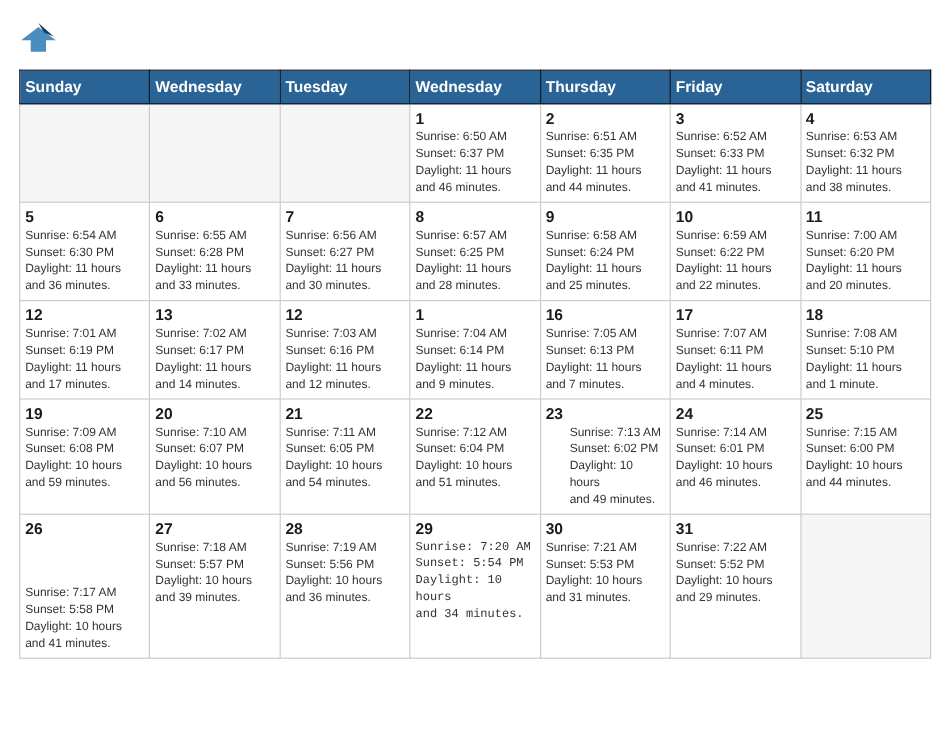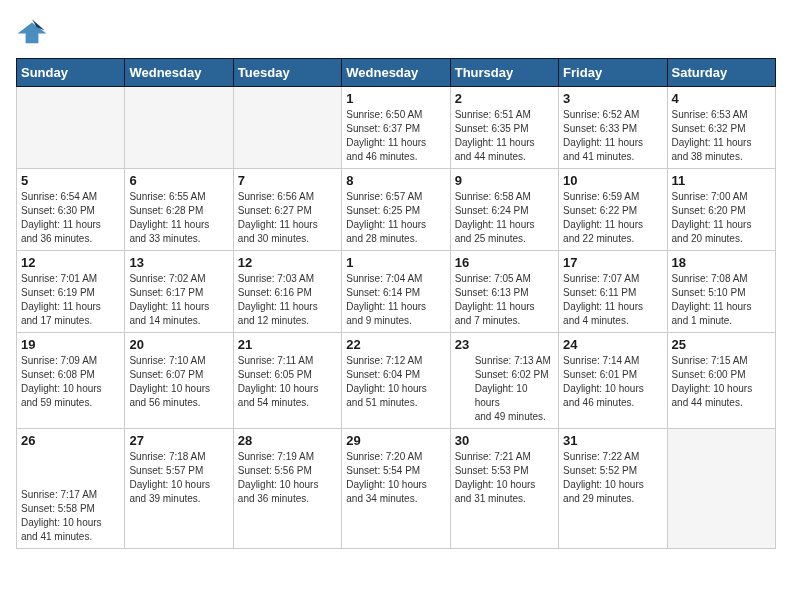--- a/index.html
+++ b/index.html
@@ -327,21 +327,21 @@
         </td>
         <td>
           <span class="day-num">28</span>
           <div class="day-info" style="white-space: pre-line;">Sunrise: 7:19 AM
 Sunset: 5:56 PM
 Daylight: 10 hours
 and 36 minutes.</div>
         </td>
         <td>
           <span class="day-num">29</span>
-          <div class="day-info" style="white-space: pre-line;">Sunrise: 7:20 AM
+          <div class="day-info" style="white-space: pre-line; font-family: Liberation Mono, monospace;">Sunrise: 7:20 AM
 Sunset: 5:54 PM
 Daylight: 10 hours
 and 34 minutes.</div>
         </td>
         <td>
           <span class="day-num">30</span>
           <div class="day-info" style="white-space: pre-line;">Sunrise: 7:21 AM
 Sunset: 5:53 PM
 Daylight: 10 hours
 and 31 minutes.</div>

